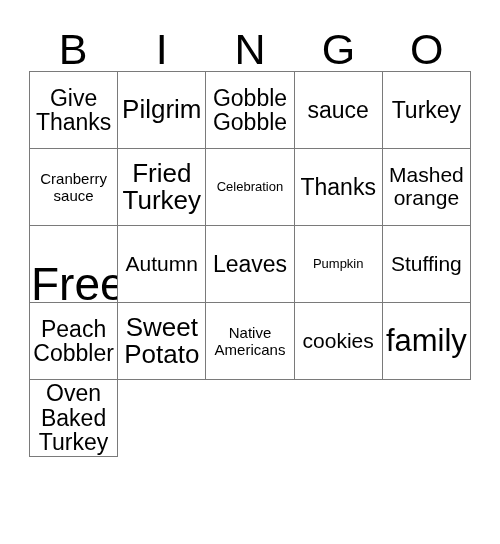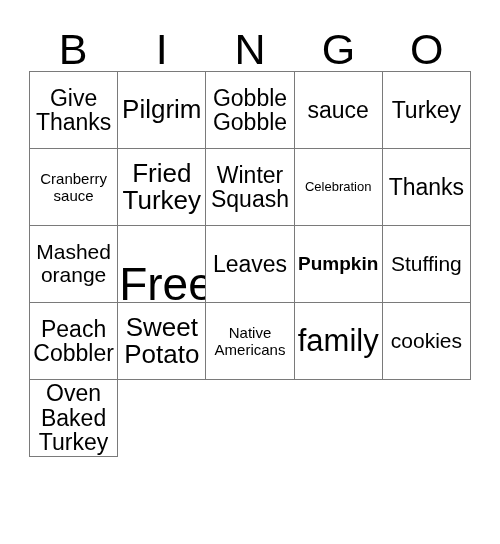--- a/index.html
+++ b/index.html
@@ -75,21 +75,21 @@
     width: 100%;
     text-align: center;
     line-height: 1.04;
     white-space: pre-line;
     color: #000000;
   }
 
   
   .fs-xs   { font-size: 13px; line-height: 1.15; }
   .fs-sm   { font-size: 15px; line-height: 1.15; }
-  .fs-md   { font-size: 19px; line-height: 1.08; font-weight: bold; }
+  .fs-md   { font-size: 13px; line-height: 1.08; }
   .fs-lg   { font-size: 21px; line-height: 1.08; }
   .fs-xl   { font-size: 23px; line-height: 1.06; }
   .fs-2xl  { font-size: 26px; line-height: 1.04; }
   .fs-3xl  { font-size: 31px; line-height: 1.02; }
   .fs-4xl  { font-size: 46px; line-height: 1.0; margin-top: 40px; }
   .fs-5xl  { font-size: 37px; line-height: 1.0; }
 </style>
 </head>
 <body>
 
@@ -123,35 +123,34 @@
       </div>
       <div class="cell">
         <span class="cell-text fs-sm">Cranberry
 sauce</span>
       </div>
       <div class="cell">
         <span class="cell-text fs-2xl">Fried
 Turkey</span>
       </div>
       <div class="cell">
-        <span class="cell-text fs-xl">Winter
-Squash</span>
-      </div>
-      <div class="cell">
         <span class="cell-text fs-xs">Celebration</span>
       </div>
       <div class="cell">
         <span class="cell-text fs-xl">Thanks</span>
       </div>
       <div class="cell">
         <span class="cell-text fs-lg">Mashed
 orange</span>
       </div>
       <div class="cell">
         <span class="cell-text fs-4xl">Free!</span>
+      </div>
+      <div class="cell">
+        <span class="cell-text fs-lg">Autumn</span>
       </div>
       <div class="cell">
         <span class="cell-text fs-xl">Leaves</span>
       </div>
       <div class="cell">
         <span class="cell-text fs-md">Pumpkin</span>
       </div>
       <div class="cell">
         <span class="cell-text fs-lg">Stuffing</span>
       </div>
@@ -161,24 +160,24 @@
       </div>
       <div class="cell">
         <span class="cell-text fs-2xl">Sweet
 Potato</span>
       </div>
       <div class="cell">
         <span class="cell-text fs-sm">Native
 Americans</span>
       </div>
       <div class="cell">
-        <span class="cell-text fs-3xl">family</span>
+        <span class="cell-text fs-lg">cookies</span>
       </div>
       <div class="cell">
-        <span class="cell-text fs-lg">cookies</span>
+        <span class="cell-text fs-3xl">family</span>
       </div>
       <div class="cell">
         <span class="cell-text fs-xl">Oven
 Baked
 Turkey</span>
       </div>
     </div>
 
 </div>
 

